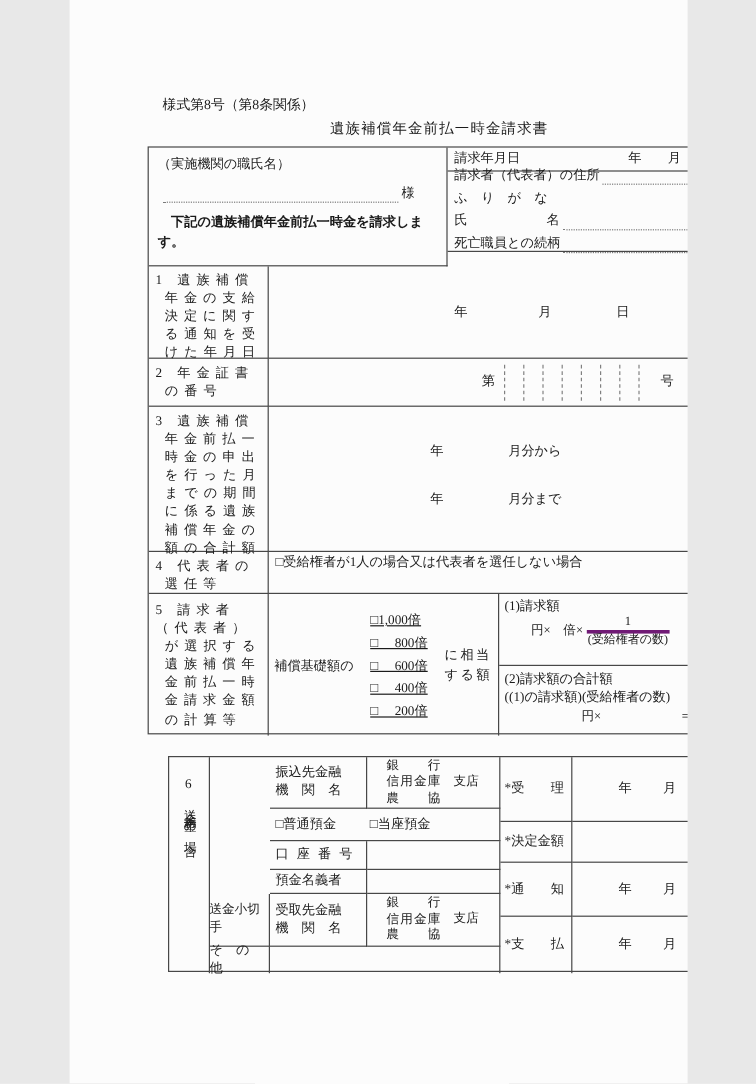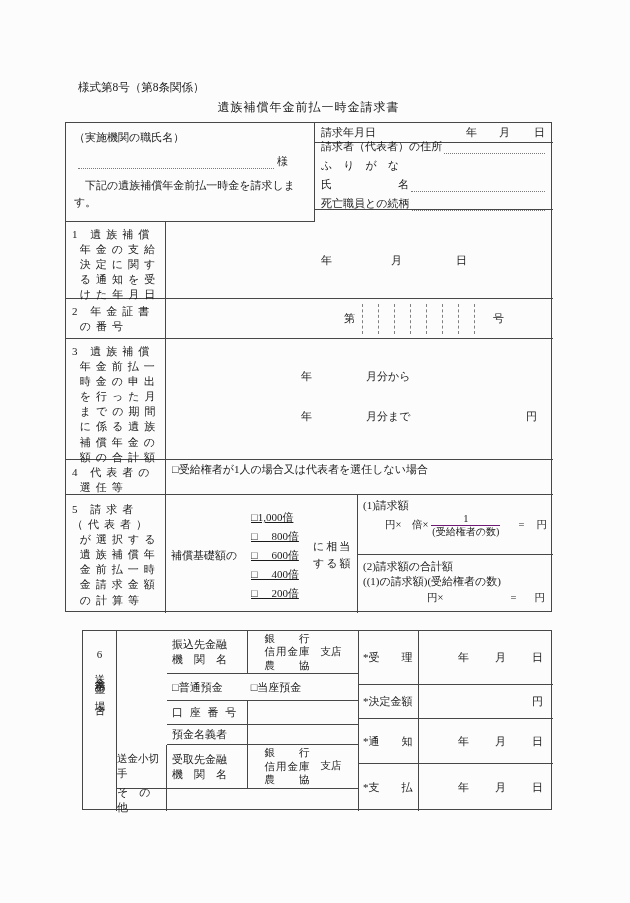--- a/index.html
+++ b/index.html
@@ -1,36 +1,36 @@
 <!DOCTYPE html>
 <html><head>
 <meta charset="utf-8">
 <style>
   html,body{margin:0;padding:0;background:#e8e8e8;}
   .page{
-    position:relative;width:630px;height:903px;background:#fcfcfc;
+    position:relative;width:515px;height:903px;background:#fcfcfc;
     font-family:"Liberation Serif","DejaVu Serif",serif;color:#1b1b1b;
     overflow:hidden;margin:0 auto;
   }
   .abs{position:absolute;box-sizing:border-box;}
   .tbl{position:absolute;box-sizing:border-box;border:1px solid #474747;}
   .cell{position:absolute;box-sizing:border-box;font-size:11px;line-height:1.35;}
   .bR{border-right:1px solid #474747;}
   .bB{border-bottom:1px solid #474747;}
   .pre{white-space:pre;}
   .preline{white-space:pre-line;}
   .col-label{padding:5px 2px 0 6px;letter-spacing:5px;white-space:pre;line-height:15.1px;}
   .center{display:flex;align-items:center;justify-content:center;}
   .vcenter{display:flex;align-items:center;}
   .formno{position:absolute;left:78px;top:80px;font-size:11.5px;}
   .title{position:absolute;left:65px;top:99px;width:487px;text-align:center;font-size:12px;letter-spacing:1px;}
   .dotline{flex:1;border-bottom:1px dotted #7a7a7a;height:12px;}
   .hdr-line{display:flex;align-items:flex-end;padding:0 8px 0 6px;height:19px;font-size:11px;}
   .frac{display:inline-flex;flex-direction:column;align-items:center;line-height:1.15;font-size:10.5px;}
-  .fden{border-top:1px solid #701a75;padding:0 1px;font-size:10px;}
+  .fden{border-top:3px solid #701a75;padding:0 1px;font-size:10px;}
   .vert{writing-mode:vertical-rl;text-orientation:upright;letter-spacing:3px;font-size:10.5px;}
   .dash{width:15px;height:30px;border-left:1px dashed #808080;}
   .dash:last-of-type{border-right:1px dashed #808080;}
   .small{font-size:10.5px;}
   .banktypes{line-height:13.5px;text-align:center;letter-spacing:1px;}
 </style>
 </head>
 <body>
 
 <div class="page">
@@ -39,21 +39,21 @@
   <div class="title">遺族補償年金前払一時金請求書</div>
 
   <div class="tbl" style="left:65px;top:122px;width:487px;height:490px;">
 
     <div class="cell bR bB" style="left:0;top:0;width:249px;height:99px;padding:7px 6px 0 8px;">
       <div>（実施機関の職氏名）</div>
       <div style="display:flex;align-items:flex-end;margin-top:9px;">
         <span class="dotline" style="margin-left:4px;max-width:196px;"></span>
         <span style="margin-left:3px;">様</span>
       </div>
-      <div class="preline" style="margin-top:8px;line-height:17px;">　下記の遺族補償年金前払一時金を請求しま
+      <div class="preline" style="margin-top:8px;line-height:17px;font-weight:bold;">　下記の遺族補償年金前払一時金を請求しま
 す。</div>
     </div>
 
     <div class="cell bB" style="left:249px;top:0;width:238px;height:20px;display:flex;align-items:center;padding:0 8px 0 6px;">
       <span>請求年月日</span>
       <span style="flex:1;"></span>
       <span>年</span>
       <span style="width:22px;"></span>
       <span>月</span>
       <span style="width:24px;"></span>

